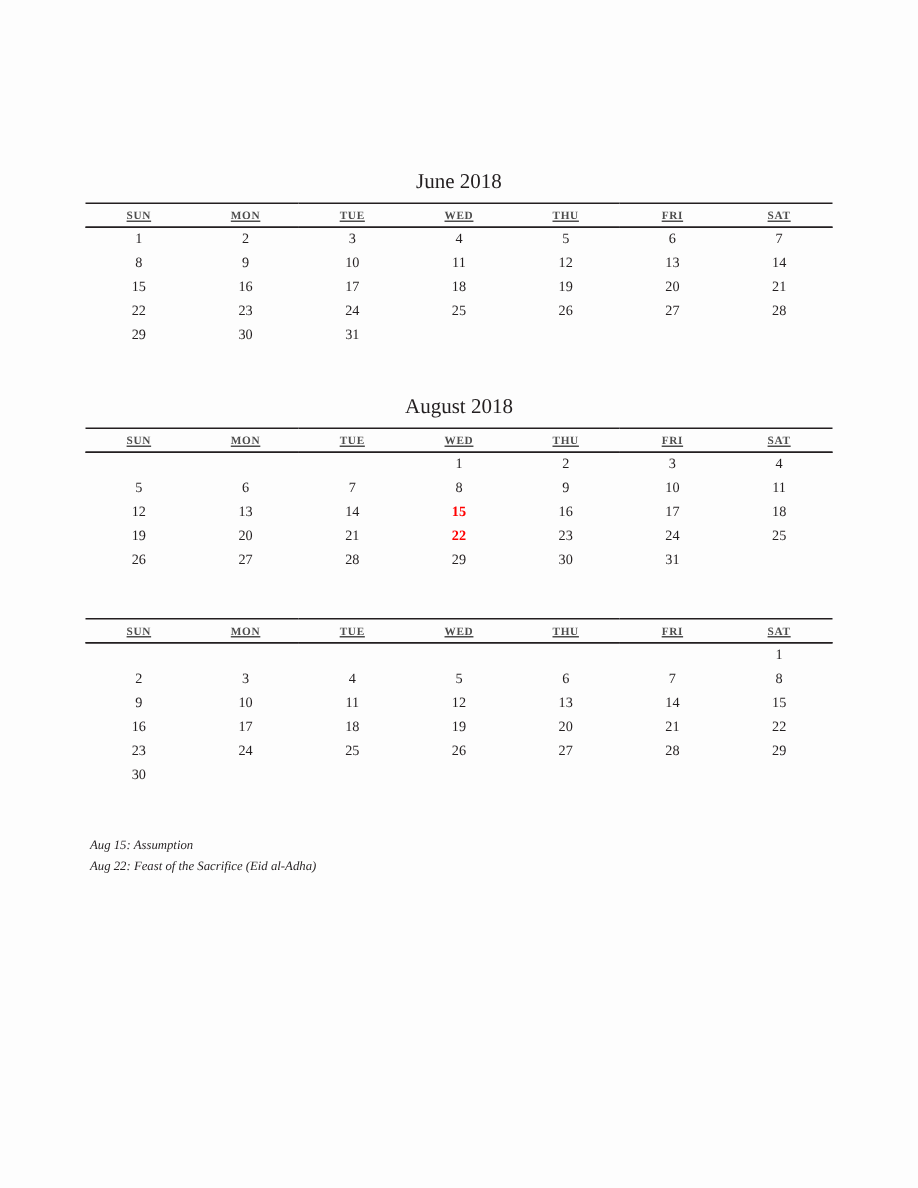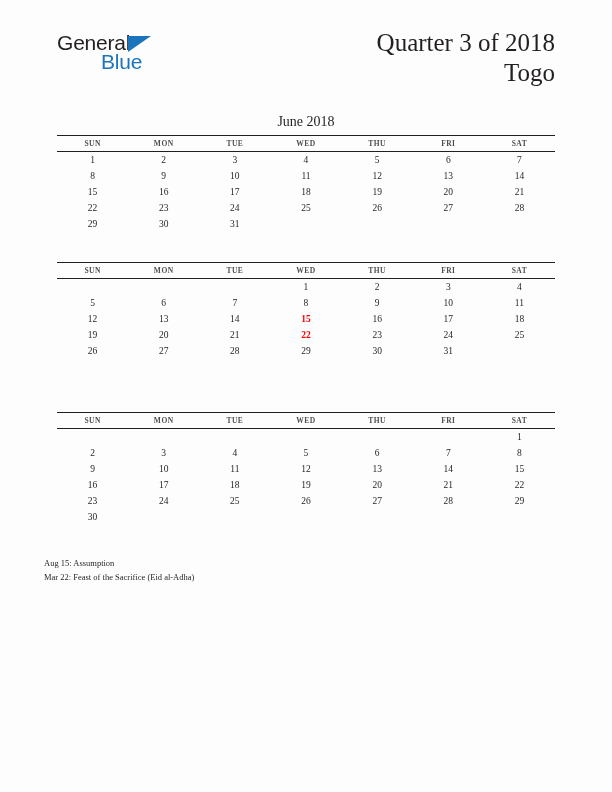--- a/index.html
+++ b/index.html
@@ -107,63 +107,56 @@
   table.cal th {
     font-size: 7.5px;
     font-weight: 700;
     letter-spacing: 0.45px;
     color: #4d4d4d;
     text-align: center;
     padding: 3px 0 3px 0;
     border-top: 1.1px solid #231f20;
     border-bottom: 1.1px solid #231f20;
     font-family: "Liberation Serif", "DejaVu Serif", serif;
+    text-decoration: underline;
   }
   table.cal td {
     font-size: 9.5px;
     text-align: center;
     color: #231f20;
     height: 16px;
     padding: 0;
     vertical-align: middle;
   }
   table.cal tr.week-row td { line-height: 16px; }
   table.cal td.holiday {
     color: #ff0000;
     font-weight: 700;
   }
 
   
   #legend {
     position: absolute;
-    left: 44px;
+    left: 60px;
     top: 557px;
     width: 420px;
+    font-style: italic;
   }
   .legend-line {
     font-size: 8.5px;
     line-height: 13.5px;
     color: #231f20;
   }
 </style>
 </head>
 <body>
 
 <div id="header">
 
-  <div id="logo">
-    <span id="logo-general">General</span>
-    <span id="logo-triangle"></span>
-    <span id="logo-blue">Blue</span>
-  </div>
-
-  <div id="title-block">
-    <div id="title-main">Quarter 3 of 2018</div>
-    <div id="title-sub">Togo</div>
-  </div>
+
 
 </div>
 
 <div class="month-block" id="month-0">
   <div class="month-title">June 2018</div>
   <table class="cal">
     <thead>
       <tr>
         <th>SUN</th>
         <th>MON</th>
@@ -218,20 +211,21 @@
           <td></td>
           <td></td>
           <td></td>
           <td></td>
         </tr>
       </tbody>
   </table>
 </div>
 
 <div class="month-block" id="month-1">
+  <div class="month-title">August 2018</div>
   <table class="cal">
     <thead>
       <tr>
         <th>SUN</th>
         <th>MON</th>
         <th>TUE</th>
         <th>WED</th>
         <th>THU</th>
         <th>FRI</th>
         <th>SAT</th>
@@ -354,14 +348,14 @@
           <td></td>
           <td></td>
           <td></td>
         </tr>
       </tbody>
   </table>
 </div>
 
 <div id="legend">
   <div class="legend-line">Aug 15: Assumption</div>
-  <div class="legend-line">Mar 22: Feast of the Sacrifice (Eid al-Adha)</div>
+  <div class="legend-line">Aug 22: Feast of the Sacrifice (Eid al-Adha)</div>
 </div>
 
 </body></html>

